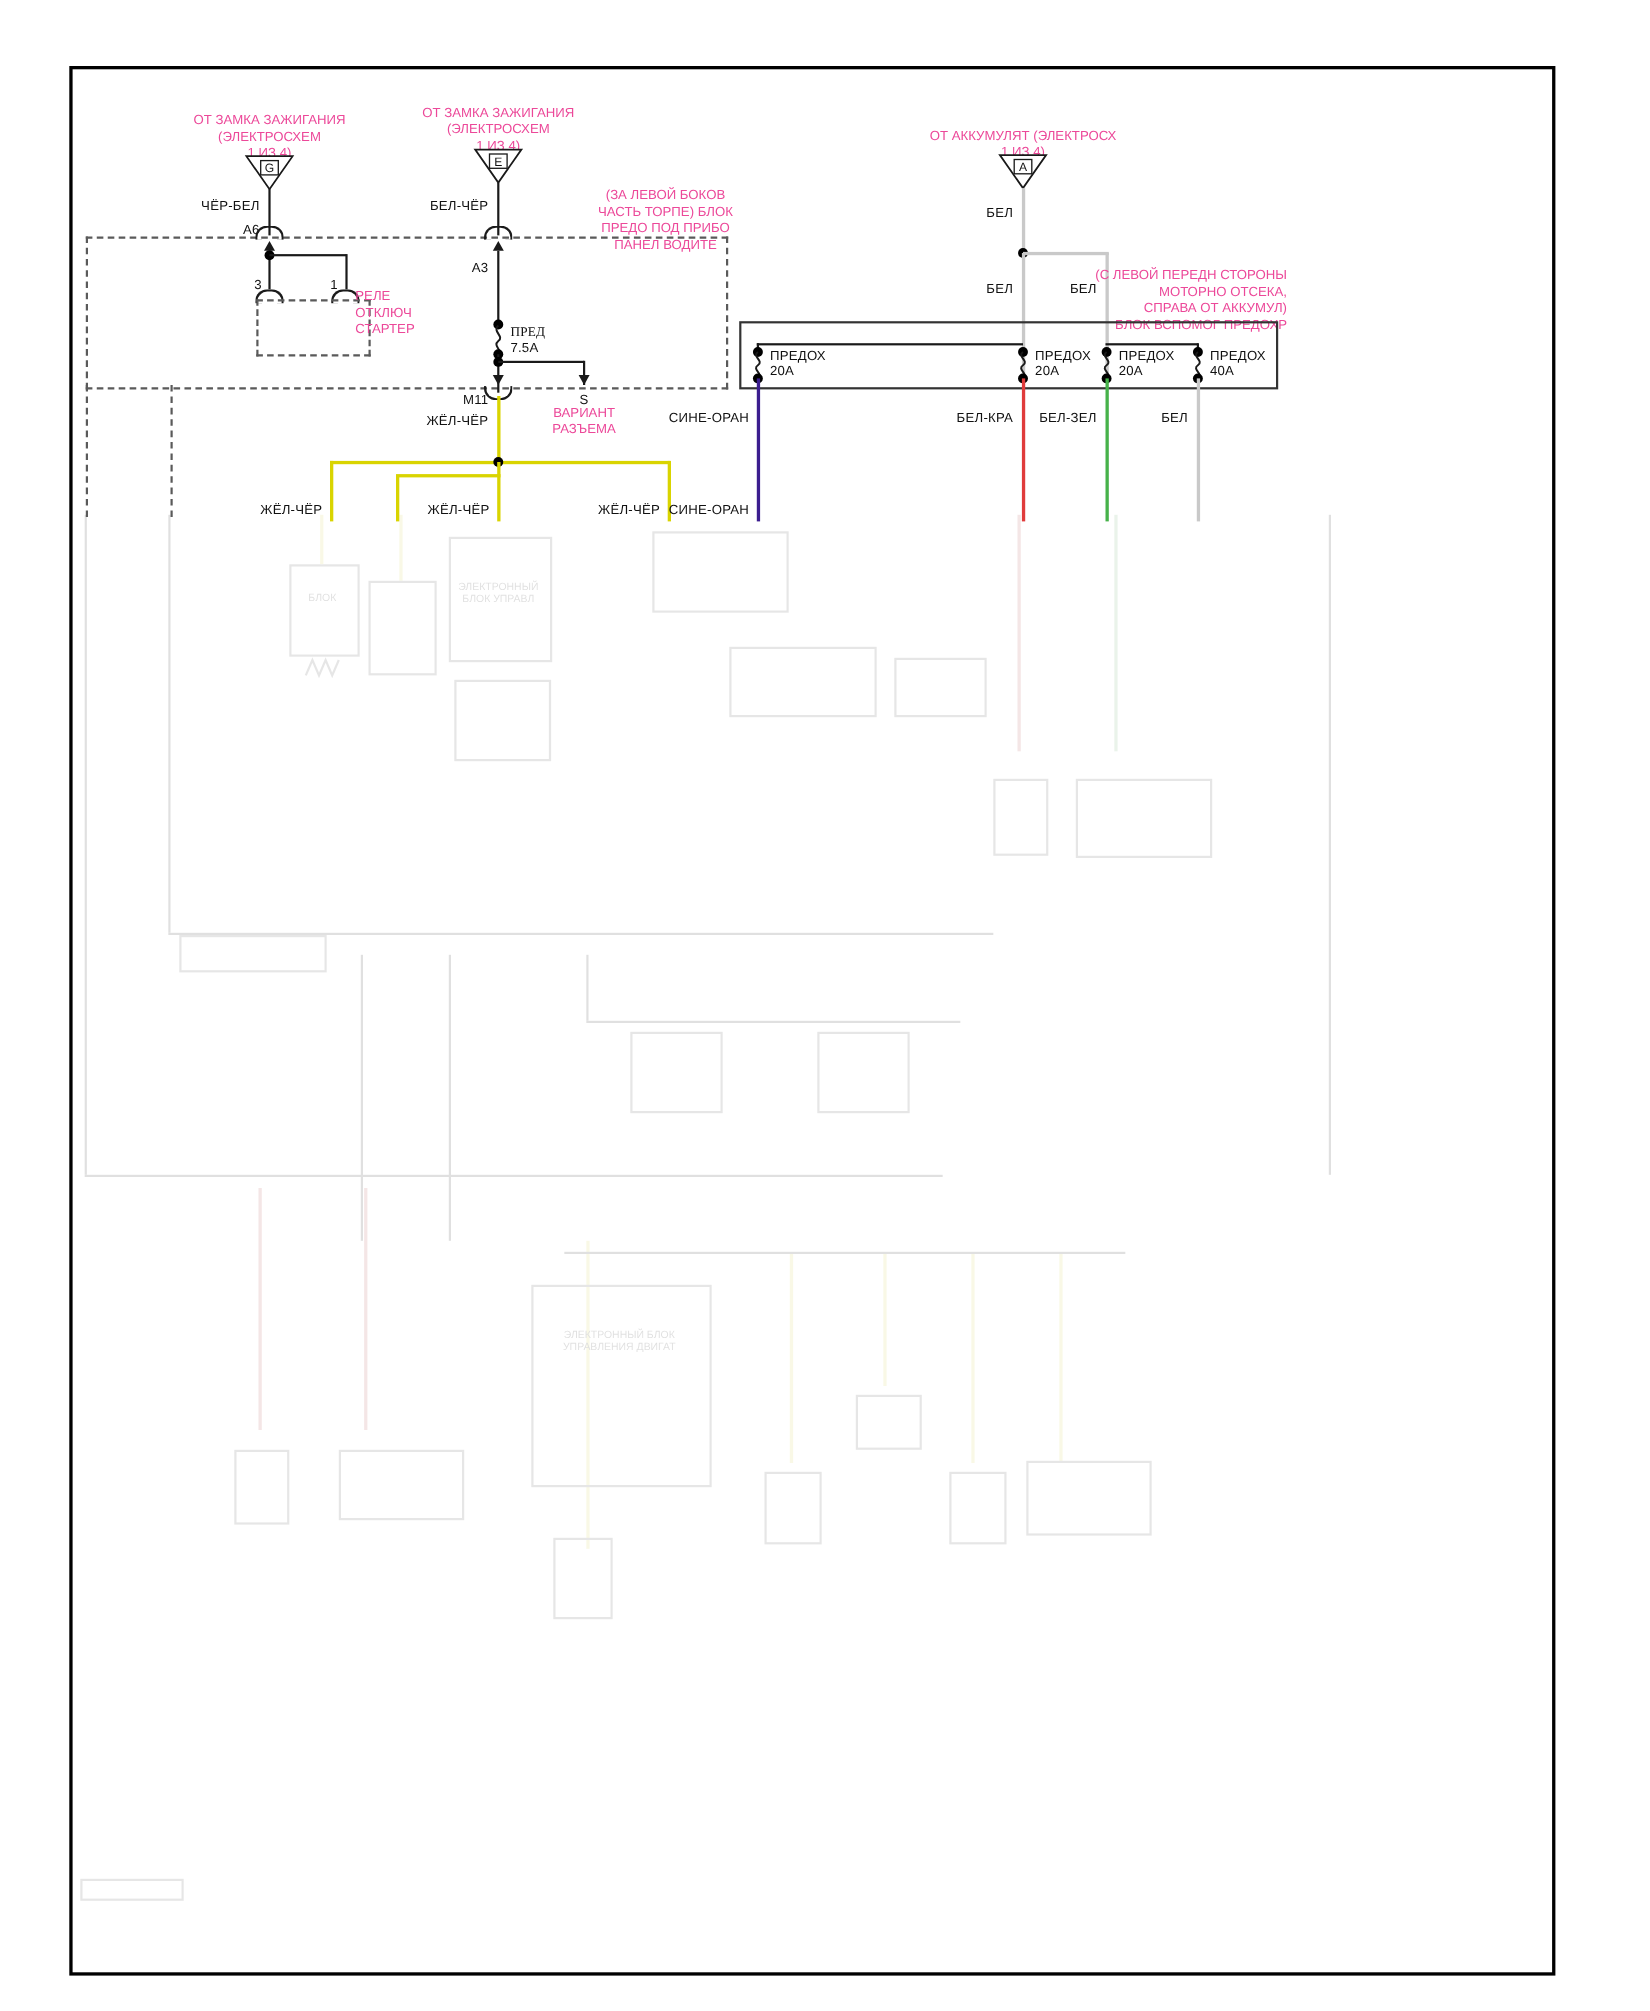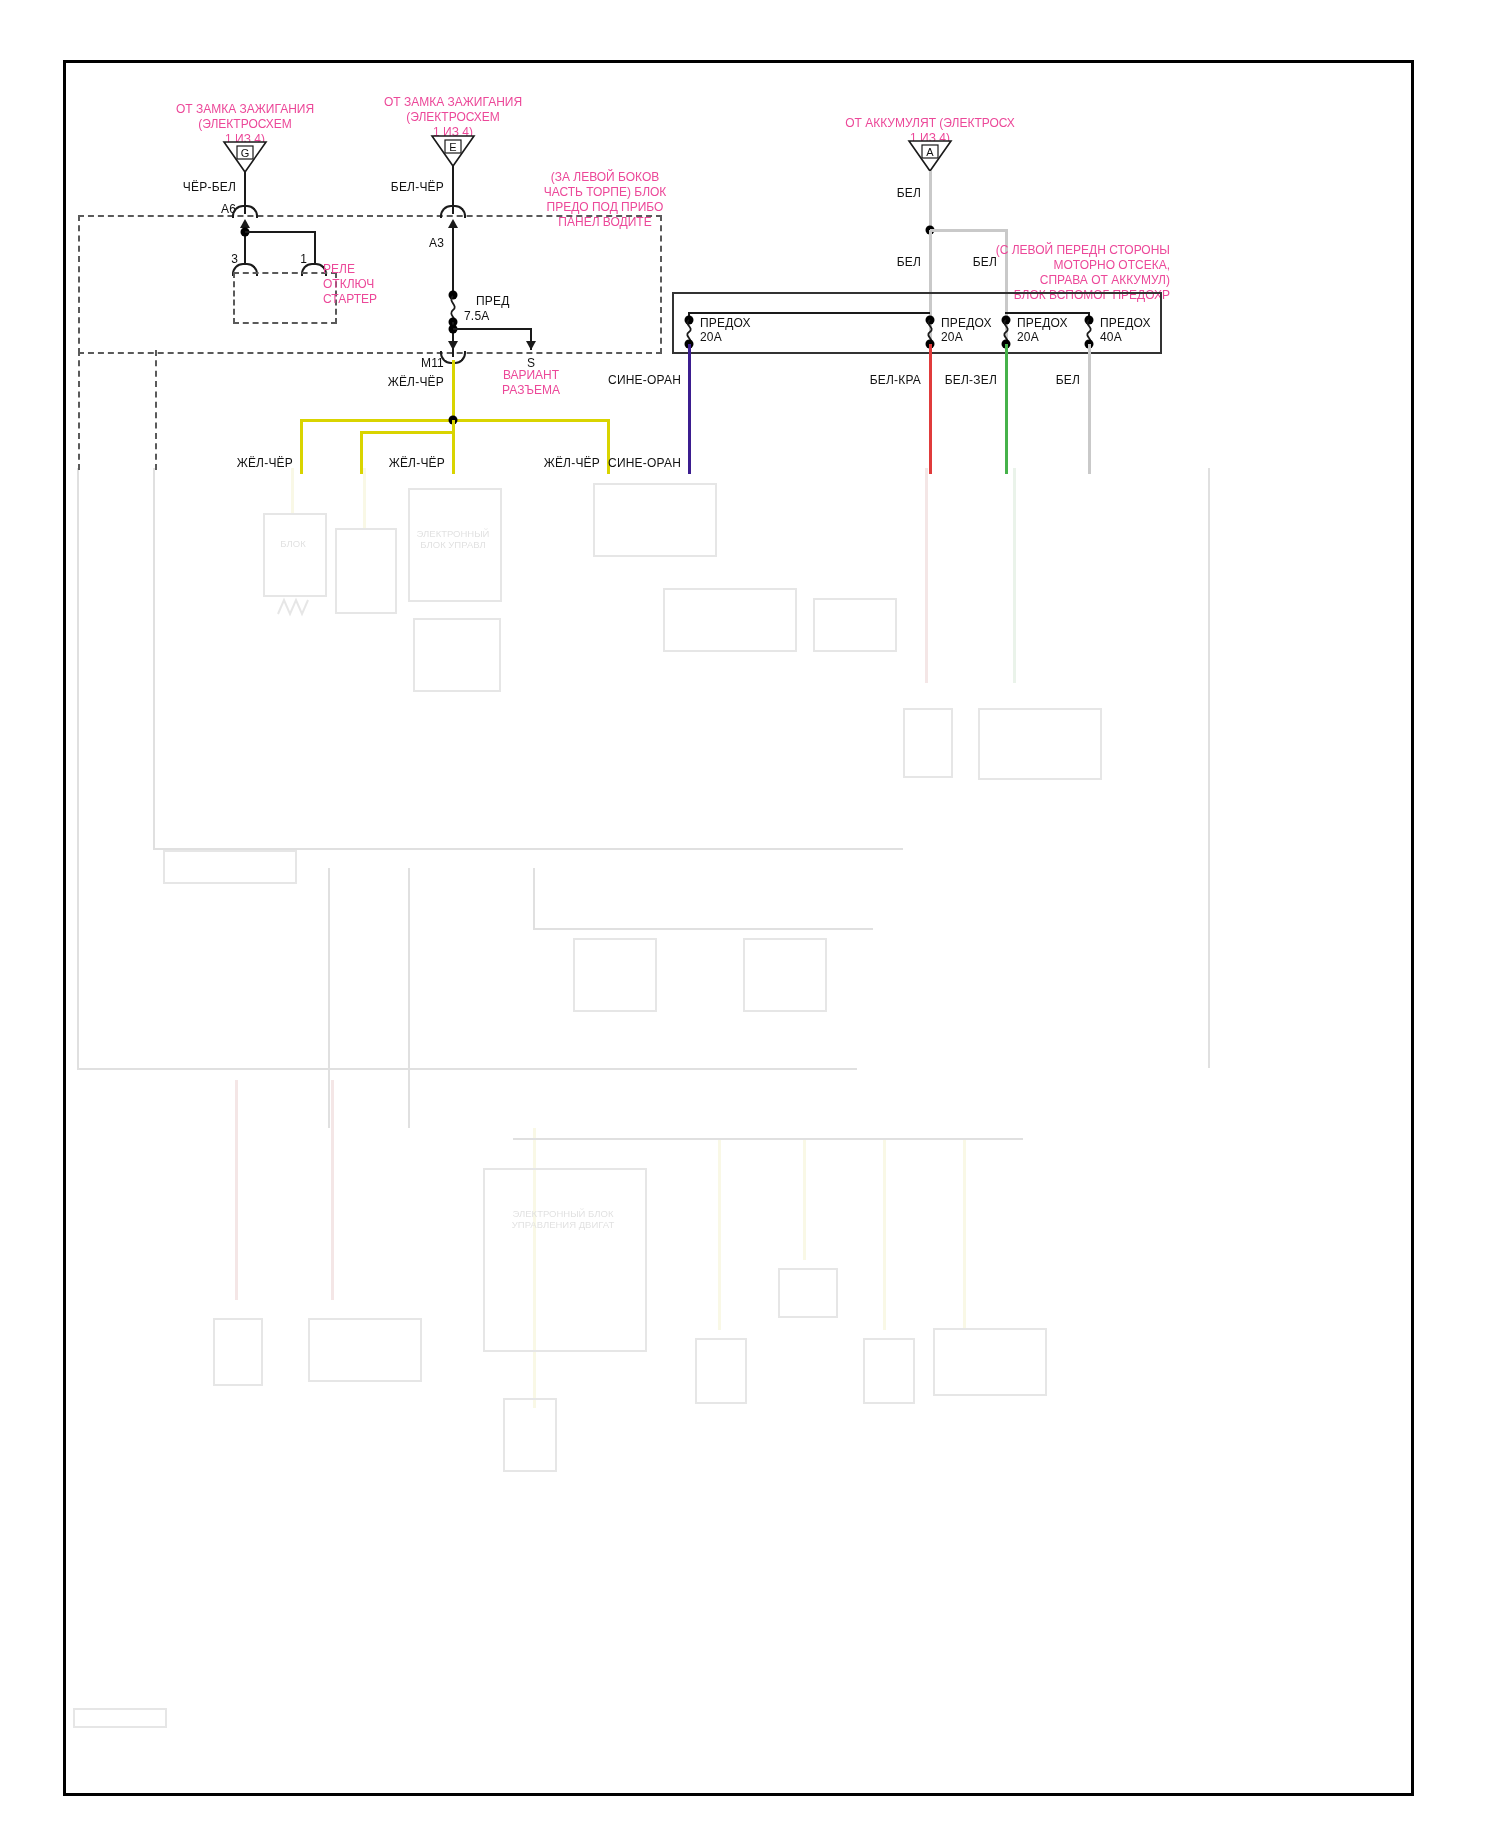--- a/index.html
+++ b/index.html
@@ -195,21 +195,21 @@
   <div class="arrowup" style="left:453px;top:219px;"></div>
 
   <div class="w wv" style="left:452px;top:228px;height:65px;"></div>
   <div class="node" style="left:453px;top:295px;"></div>
   <div class="fuse" style="left:453px;top:295px;">
     <svg width="14" height="30" viewBox="0 0 14 30">
       <path d="M7,1 C1,6 13,11 7,15 C1,20 13,24 7,29" stroke="#1a1a1a" fill="none" stroke-width="1.8"></path>
     </svg>
   </div>
   <div class="node" style="left:453px;top:322px;"></div>
-  <div class="lbl" style="left:476px;top:294px;">ПРЕД</div>
+  <div class="lbl" style="left:464px;top:294px;font-family:Liberation Serif, serif;">ПРЕД</div>
   <div class="lbl" style="left:464px;top:309px;">7.5A</div>
 
   <div class="w wv" style="left:452px;top:322px;height:35px;"></div>
   <div class="node" style="left:453px;top:329px;"></div>
   <div class="w wh" style="left:453px;top:328px;width:78px;"></div>
   <div class="w wv" style="left:530px;top:328px;height:22px;"></div>
   <div class="arrowdn" style="left:453px;top:341px;"></div>
   <div class="arrowdn" style="left:531px;top:341px;"></div>
   <div class="arc" style="left:453px;top:351px;border-top:none;border-bottom:2px solid #1a1a1a;border-radius:0 0 11px 11px;"></div>
 

